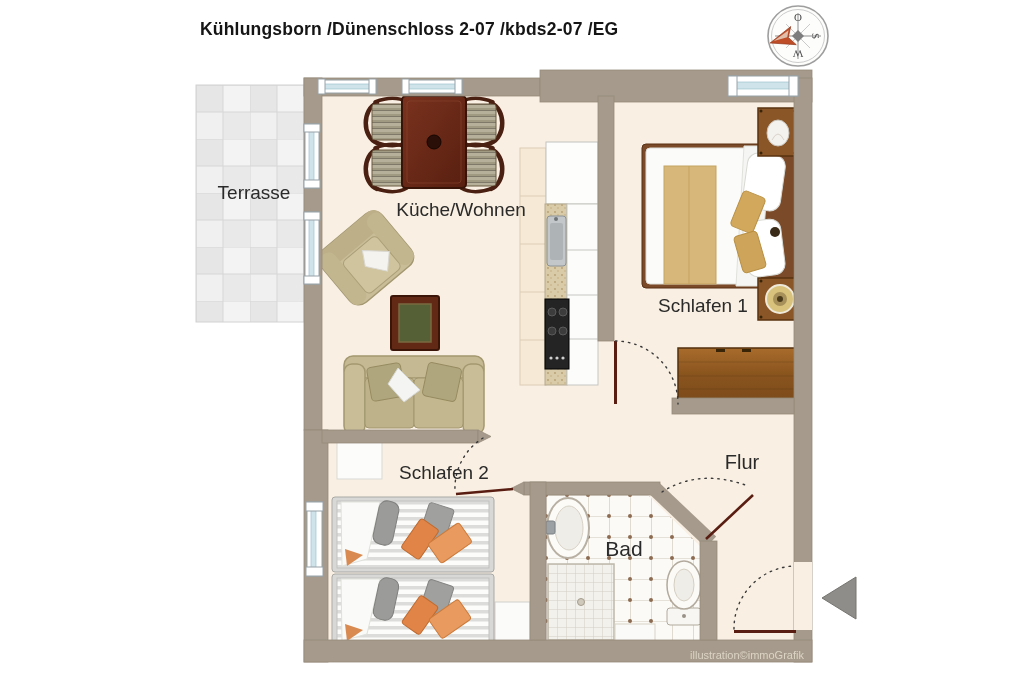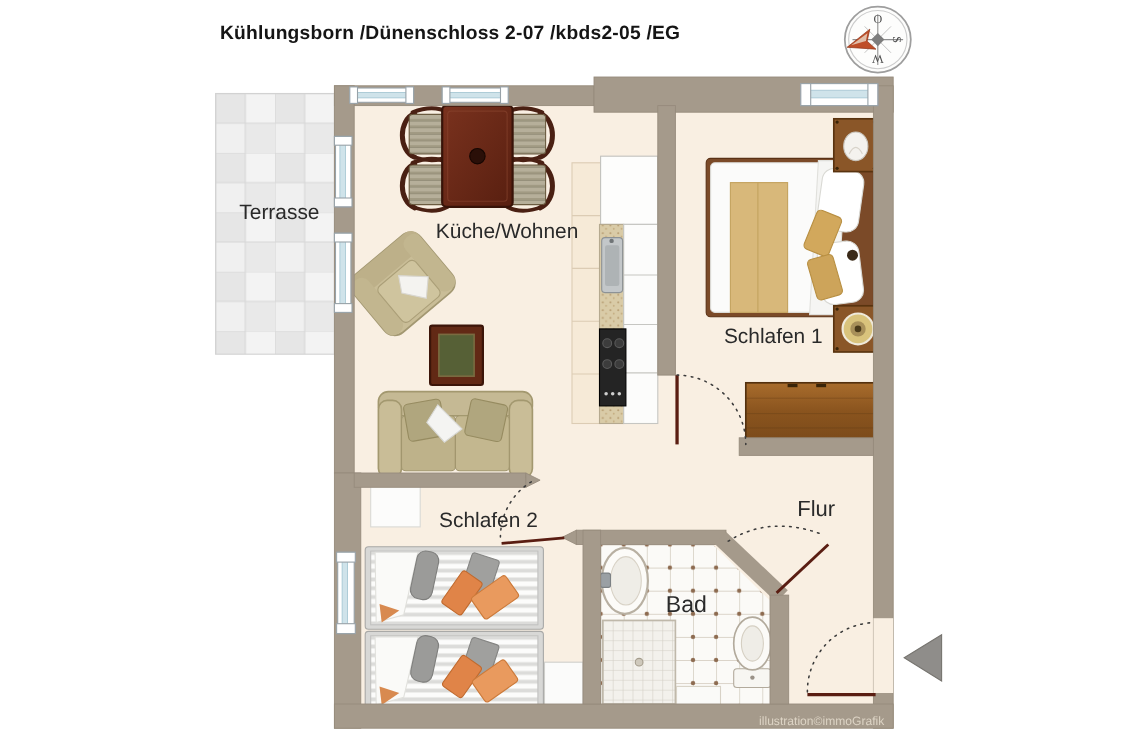--- a/index.html
+++ b/index.html
@@ -11,21 +11,21 @@
   #plan-svg{position:absolute;left:0;top:0;}
   text.room-label{font-family:"Liberation Sans", sans-serif;fill:#2a2a2a;}
   text.credit{font-family:"Liberation Sans", sans-serif;fill:#ddd4c5;}
   .compass-letter{font-family:"Liberation Serif", serif;fill:#4e4e4e;font-size:11px;}
 </style>
 </head>
 <body>
 
 <div id="stage">
 
-  <div id="plan-title">Kühlungsborn /Dünenschloss 2-07 /kbds2-05 /EG</div>
+  <div id="plan-title">Kühlungsborn /Dünenschloss 2-07 /kbds2-07 /EG</div>
 
   <svg id="compass" width="68" height="68" viewBox="0 0 68 68">
     <circle cx="34" cy="34" r="30" fill="#fdfdfc" stroke="#9e9e9e" stroke-width="1.6"></circle>
     <circle cx="34" cy="34" r="26.5" fill="none" stroke="#cccccc" stroke-width="1"></circle>
     <g stroke="#8f8f8f" stroke-width="1">
       <path d="M34 11 V57 M11 34 H57"></path>
       <path d="M22 22 L46 46 M46 22 L22 46" stroke="#bcbcbc" stroke-width="0.8"></path>
       <path d="M34 28 L40 34 L34 40 L28 34 Z" fill="#7d7d7d" stroke="none"></path>
     </g>
     <text class="compass-letter" x="34" y="19" text-anchor="middle">O</text>

